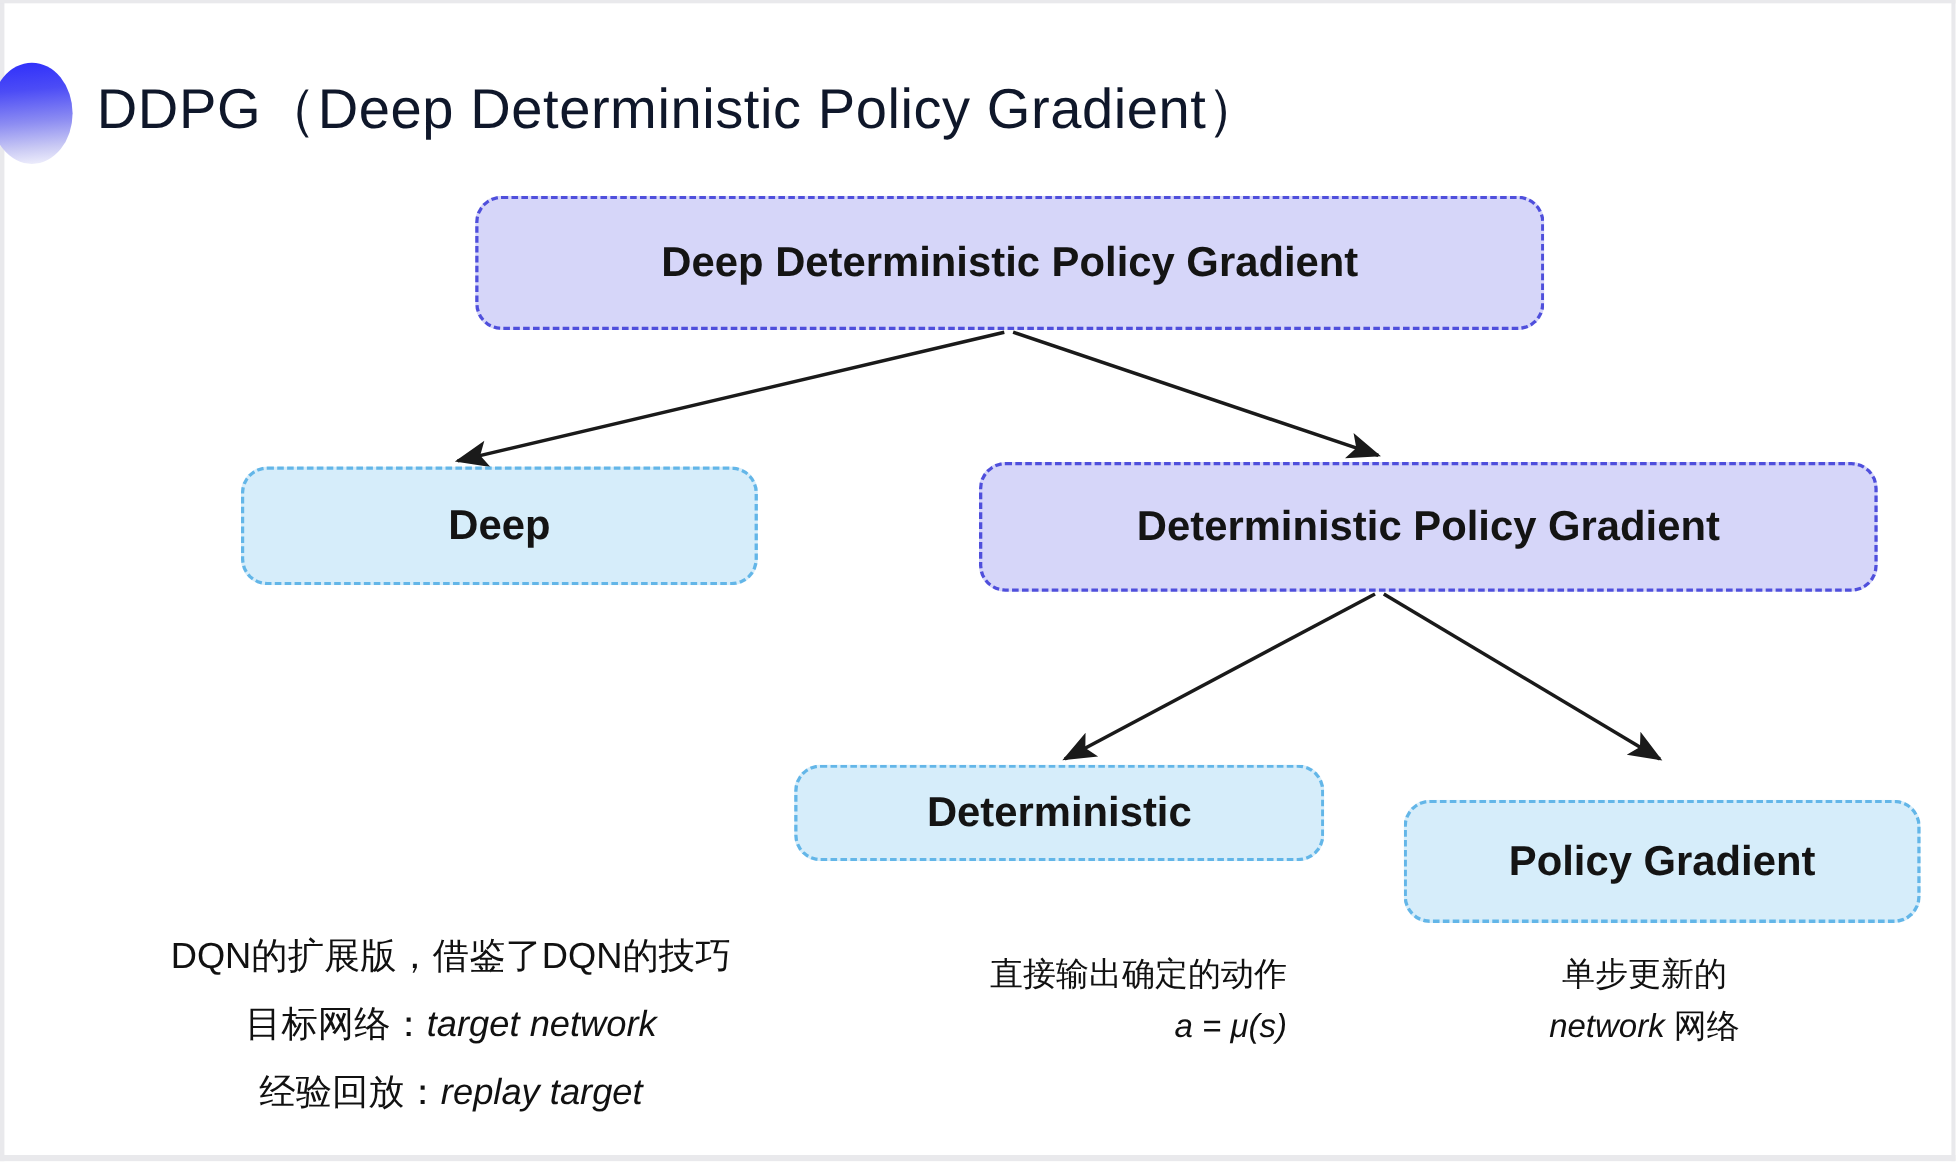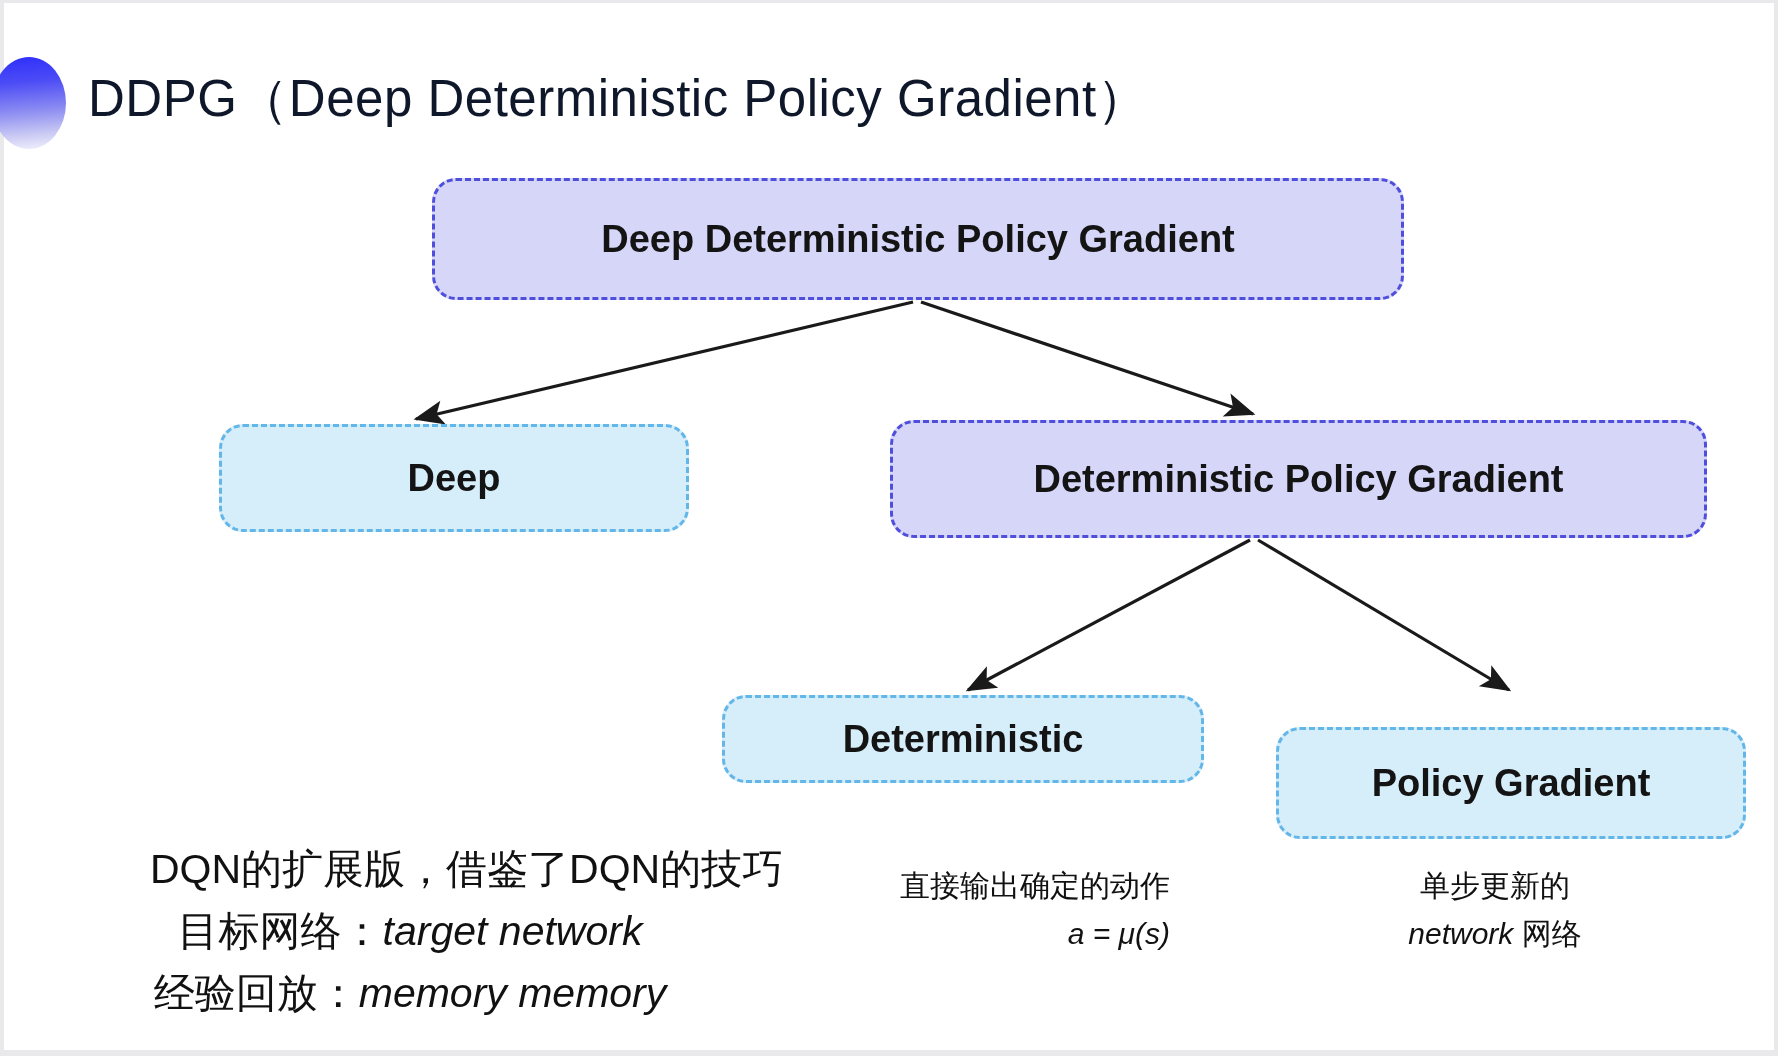--- a/index.html
+++ b/index.html
@@ -95,21 +95,21 @@
     white-space: nowrap;
   }
   .caption .mathit {
     font-family: Liberation Sans, sans-serif;
     font-style: italic;
     font-weight: 400;
   }
   #caption-left {
     left: 150px;
     top: 838px;
-    font-size: 41px;
+    font-size: 33px;
     line-height: 62px;
     text-align: center;
     width: 520px;
   }
   #caption-left .line { display: block; }
   #caption-mid {
     left: 790px;
     top: 862px;
     font-size: 30px;
     line-height: 48px;
@@ -162,21 +162,21 @@
 
   <div id="node-dpg" class="node purple">Deterministic Policy Gradient</div>
 
   <div id="node-det" class="node blue">Deterministic</div>
 
   <div id="node-pg" class="node blue">Policy Gradient</div>
 
   <div id="caption-left" class="caption">
     <span class="line">DQN的扩展版，借鉴了DQN的技巧</span>
     <span class="line"><span>目标网络：</span><span class="mathit">target network</span></span>
-    <span class="line"><span>经验回放：</span><span class="mathit">memory memory</span></span>
+    <span class="line"><span>经验回放：</span><span class="mathit">replay target</span></span>
   </div>
 
   <div id="caption-mid" class="caption">
     <span class="line">直接输出确定的动作</span>
     <span class="line mathit">a = μ(s)</span>
   </div>
 
   <div id="caption-right" class="caption">
     <span class="line">单步更新的</span>
     <span class="line"><span class="mathit">network</span><span> 网络</span></span>

